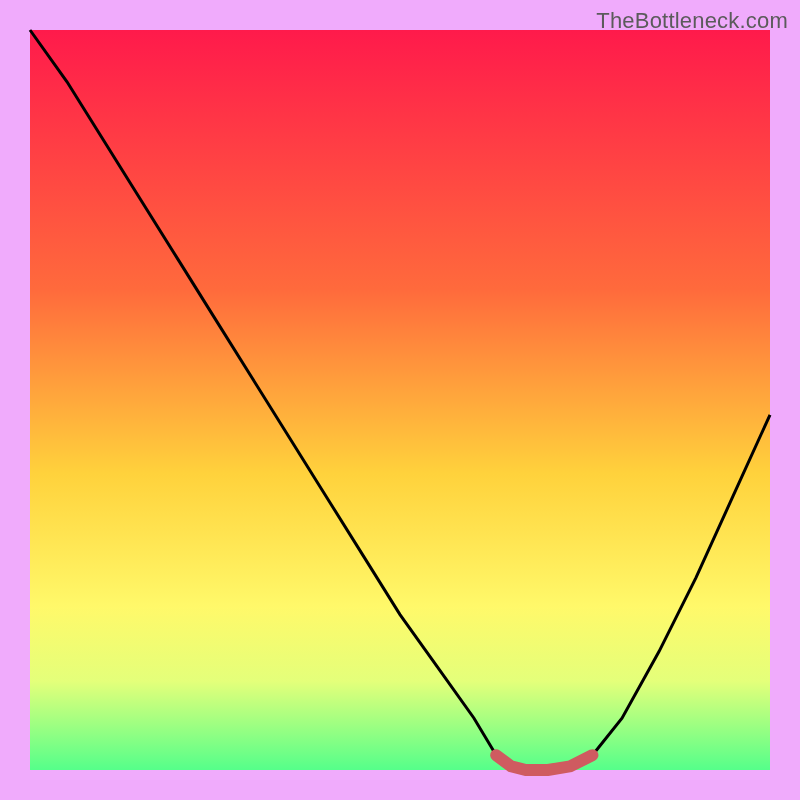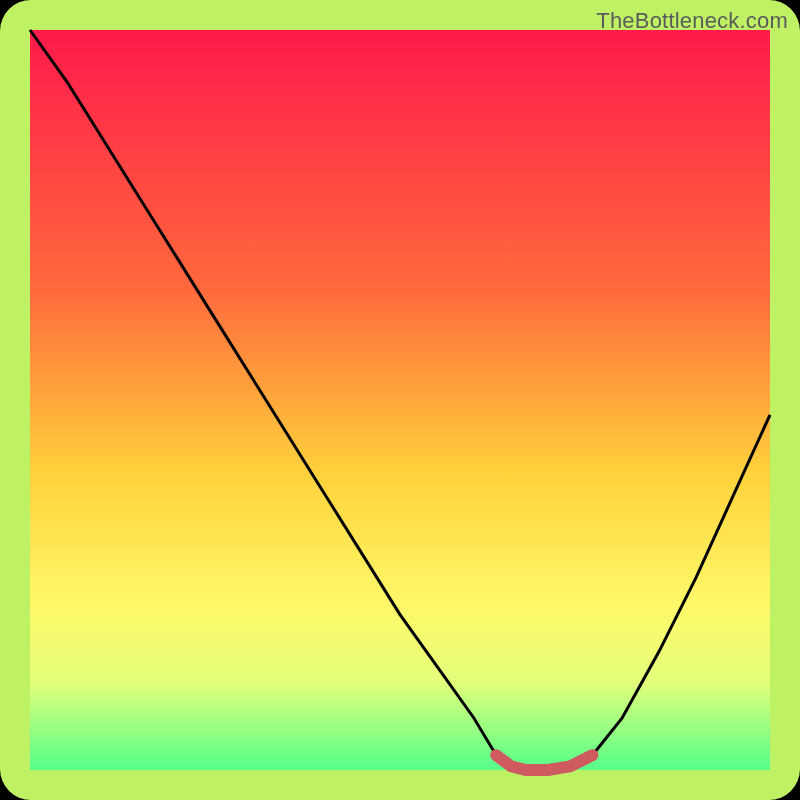--- a/index.html
+++ b/index.html
@@ -8,22 +8,21 @@
     width: 800px;
     height: 800px;
     overflow: hidden;
     background: #000;
     font-family: Arial, Helvetica, sans-serif;
   }
   .frame {
     position: relative;
     width: 800px;
     height: 800px;
-    background: #bef264;
-    border-radius: 31px;
+    background: #f0abfc;
   }
   .plot {
     position: absolute;
     left: 30px;
     top: 30px;
     width: 740px;
     height: 740px;
     background: linear-gradient(to bottom, #ff1a4b 0%, #ff6a3c 35%, #ffd23c 60%, #fff96a 78%, #e4ff7a 88%, #55ff8a 100%);
   }
   .watermark {

